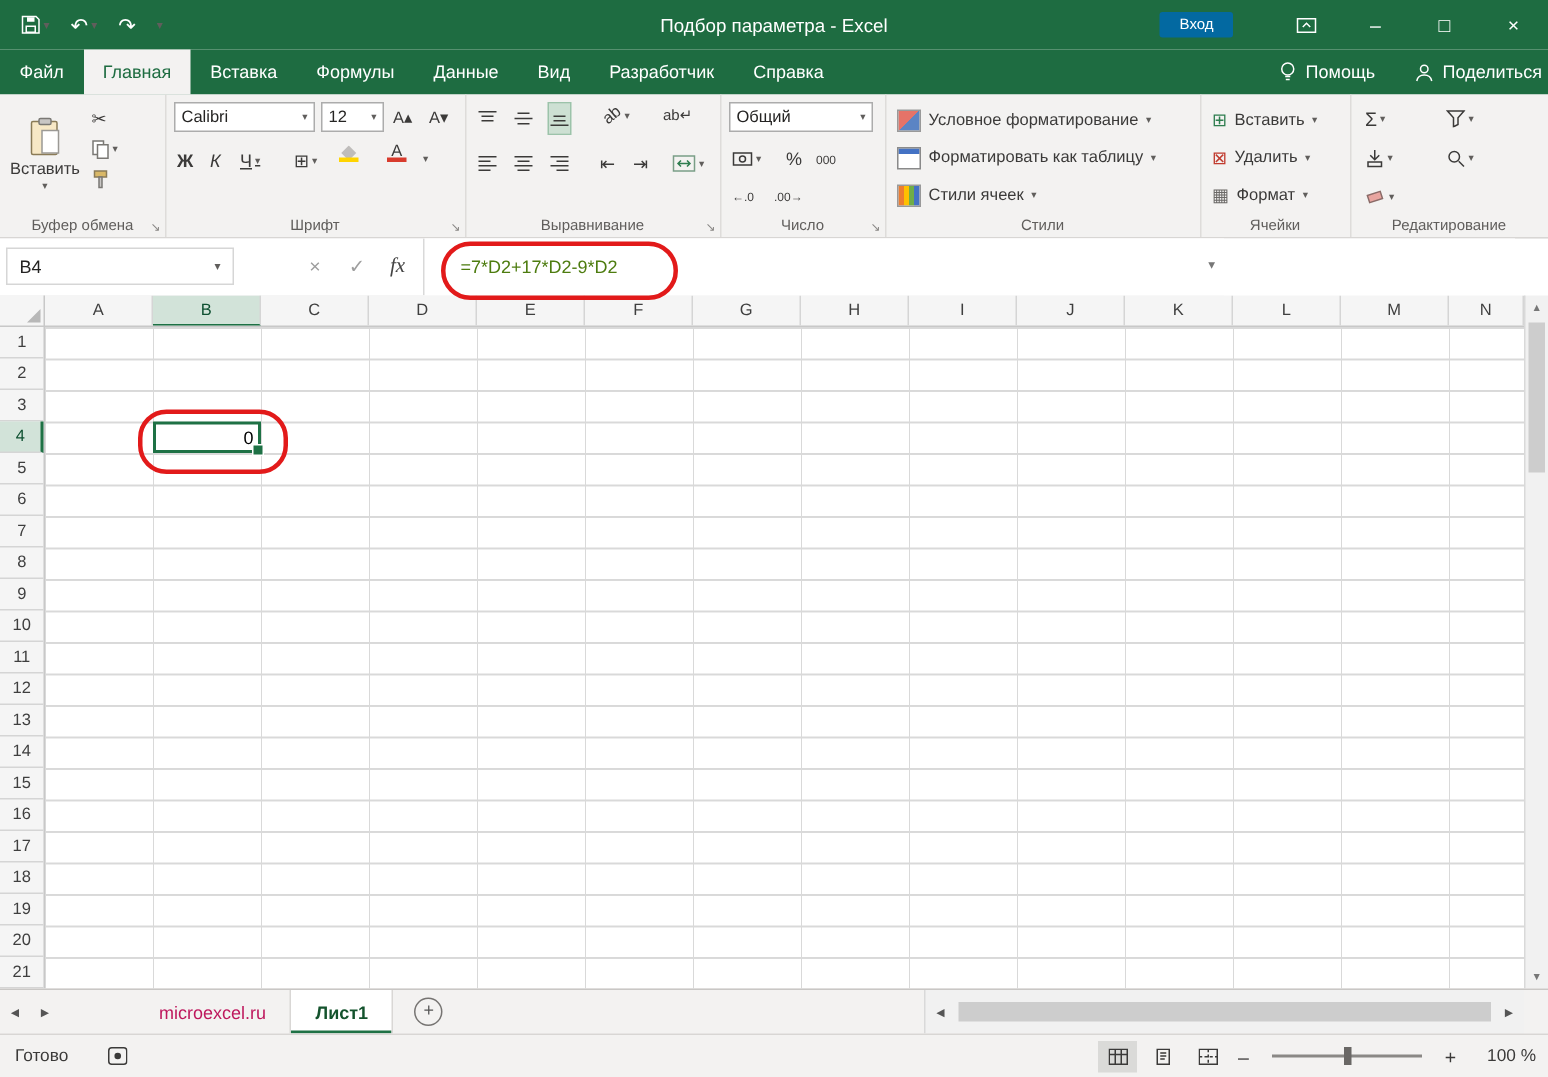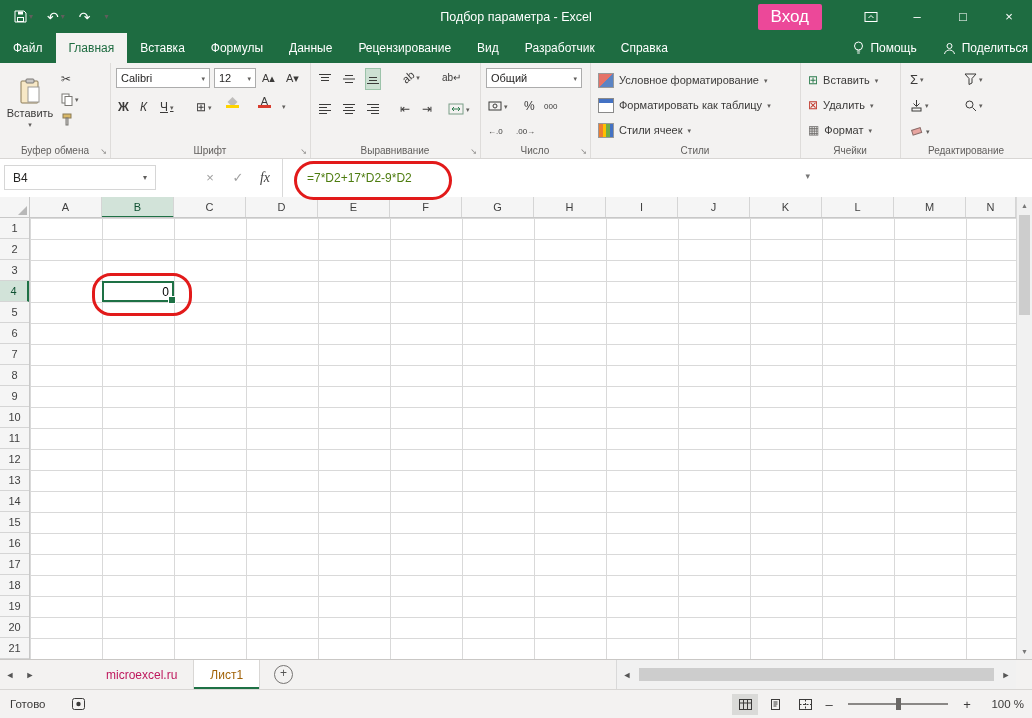--- a/index.html
+++ b/index.html
@@ -7,21 +7,21 @@
        font-family:"Liberation Sans",sans-serif;background:#fff;
        -webkit-font-smoothing:antialiased;}
   .abs{position:absolute;}
   
   #titlebar{position:absolute;left:0;top:0;width:1032px;height:33px;background:#1E6C41;color:#fff;display:flex;align-items:center;}
   .qat{display:flex;align-items:center;gap:14px;padding-left:14px;}
   .qat .qi{display:flex;align-items:center;gap:2px;font-size:14px;color:#fff;cursor:default;}
   .qat .dd{font-size:8px;}
   #win-title{position:absolute;left:0;right:0;text-align:center;font-size:12.5px;pointer-events:none;}
   .tb-right{margin-left:auto;display:flex;align-items:center;height:100%;}
-  #signin-btn{background:#ec4899;color:#fff;font-size:17px;padding:3px 13px;border-radius:2px;margin-right:26px;}
+  #signin-btn{background:#0369a1;color:#fff;font-size:10px;padding:3px 13px;border-radius:2px;margin-right:26px;}
   .winbtn{width:46px;height:100%;display:flex;align-items:center;justify-content:center;font-size:13px;color:#fff;}
   
   #tabrow{position:absolute;left:0;top:33px;width:1032px;height:30px;background:#1E6C41;display:flex;align-items:stretch;}
   .rtab{color:#fff;font-size:12px;padding:0 13px;display:flex;align-items:center;}
   .rtab.active{background:#F3F2F1;color:#1E6C41;}
   .tabrow-right{margin-left:auto;display:flex;align-items:center;gap:26px;padding-right:4px;color:#fff;font-size:12px;}
   .tr-item{display:flex;align-items:center;gap:6px;}
   
   #ribbon{position:absolute;left:0;top:63px;width:1032px;height:95px;background:#F3F2F1;border-bottom:1px solid #D8D6D4;}
   .rgroup{position:absolute;top:0;height:95px;border-right:1px solid #DEDCDA;}
@@ -64,21 +64,21 @@
   #active-cell{position:absolute;left:102px;top:84px;width:72px;height:21px;border:2px solid #1E7145;box-sizing:border-box;background:#fff;display:flex;align-items:center;justify-content:flex-end;padding-right:3px;font-size:12px;color:#000;}
   #fill-handle{position:absolute;right:-4px;bottom:-4px;width:6px;height:6px;background:#1E7145;border:1px solid #fff;}
   #vscroll{position:absolute;right:0;top:0;width:16px;bottom:0;background:#F1F1F1;border-left:1px solid #D9D9D9;box-sizing:border-box;}
   .scroll-arrow{height:16px;display:flex;align-items:center;justify-content:center;font-size:7px;color:#777;}
   #vthumb{position:absolute;left:2px;top:18px;width:11px;height:100px;background:#CDCDCD;}
   
   #sheettabs{position:absolute;left:0;top:659px;width:1032px;height:30px;background:#F3F2F1;border-top:1px solid #C9C7C5;box-sizing:border-box;display:flex;align-items:stretch;}
   .nav{width:20px;display:flex;align-items:center;justify-content:center;font-size:9px;color:#555;}
   #tabspacer{width:50px;}
   .stab{padding:0 16px;font-size:12px;display:flex;align-items:center;border-right:1px solid #D9D7D5;color:#444;}
-  .stab.active{background:#fff;color:#a16207;font-weight:normal;box-shadow:inset 0 -2px 0 #1E7145;padding-left:16px;}
+  .stab.active{background:#fff;color:#14532d;font-weight:bold;box-shadow:inset 0 -2px 0 #1E7145;padding-left:16px;}
   .stab.red{color:#be185d;}
   #add-sheet{width:17px;height:17px;border:1px solid #767472;border-radius:50%;color:#555;font-size:12px;line-height:15px;text-align:center;align-self:center;margin-left:14px;}
   #hscroll{position:absolute;left:616px;right:16px;top:0;bottom:0;background:#F1F1F1;border-left:1px solid #D9D9D9;display:flex;align-items:center;}
   #hthumb{position:absolute;left:22px;right:22px;top:8px;height:13px;background:#CDCDCD;}
   #hscroll .nav{position:relative;z-index:1;}
   #hscroll .nav.right{margin-left:auto;}
   
   #statusbar{position:absolute;left:0;top:689px;width:1032px;height:29px;background:#F3F2F1;border-top:1px solid #D8D6D4;box-sizing:border-box;display:flex;align-items:center;font-size:11.5px;color:#3B3A39;}
   #status-ready{padding-left:10px;}
   #macro-btn{margin-left:26px;display:flex;align-items:center;}
@@ -134,21 +134,20 @@
   </div>
 </div>
 
 <div id="tabrow">
   <div style="display:flex;align-items:stretch;">
       <div class="rtab">Файл</div>
       <div class="rtab active">Главная</div>
       <div class="rtab">Вставка</div>
       <div class="rtab">Формулы</div>
       <div class="rtab">Данные</div>
-      <div class="rtab">Рецензирование</div>
       <div class="rtab">Вид</div>
       <div class="rtab">Разработчик</div>
       <div class="rtab">Справка</div>
     </div>
   <div class="tabrow-right">
     <div class="tr-item">
       <svg width="11" height="14" viewBox="0 0 11 14">
           <circle cx="5.5" cy="5" r="4" fill="none" stroke="#fff"></circle>
           <path d="M3.8 10h3.4M4.2 12h2.6" stroke="#fff"></path>
         </svg>

